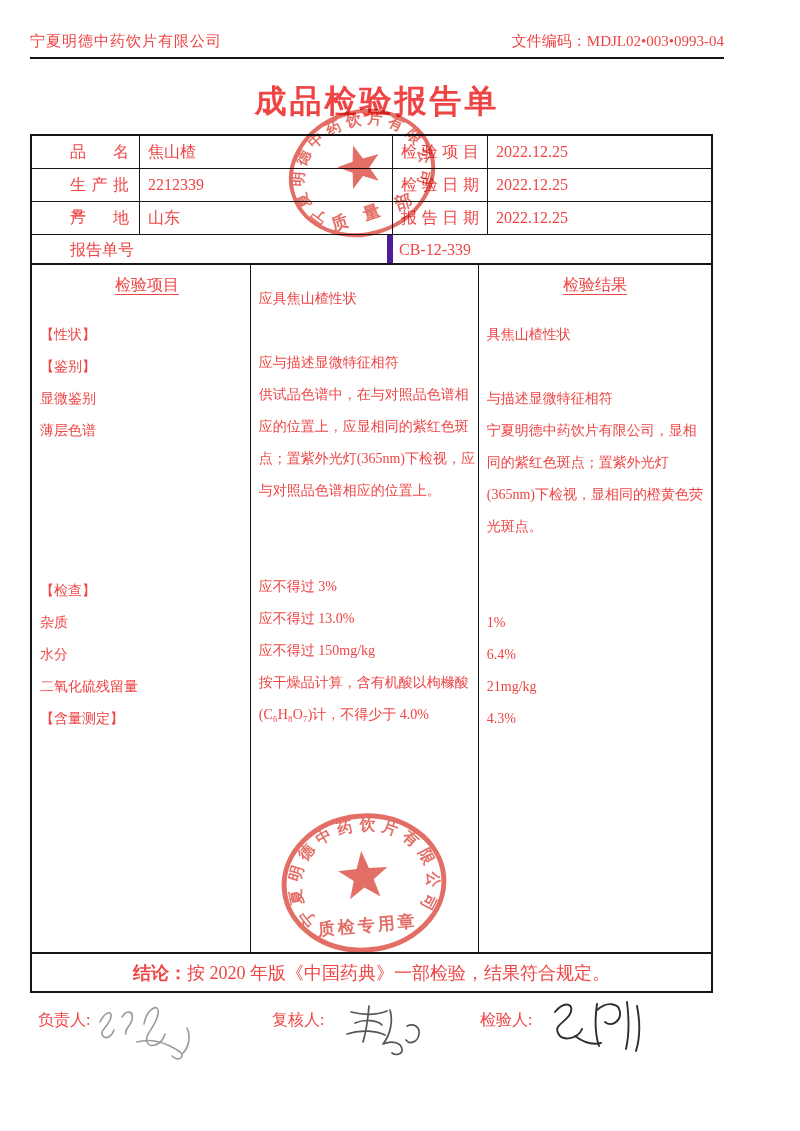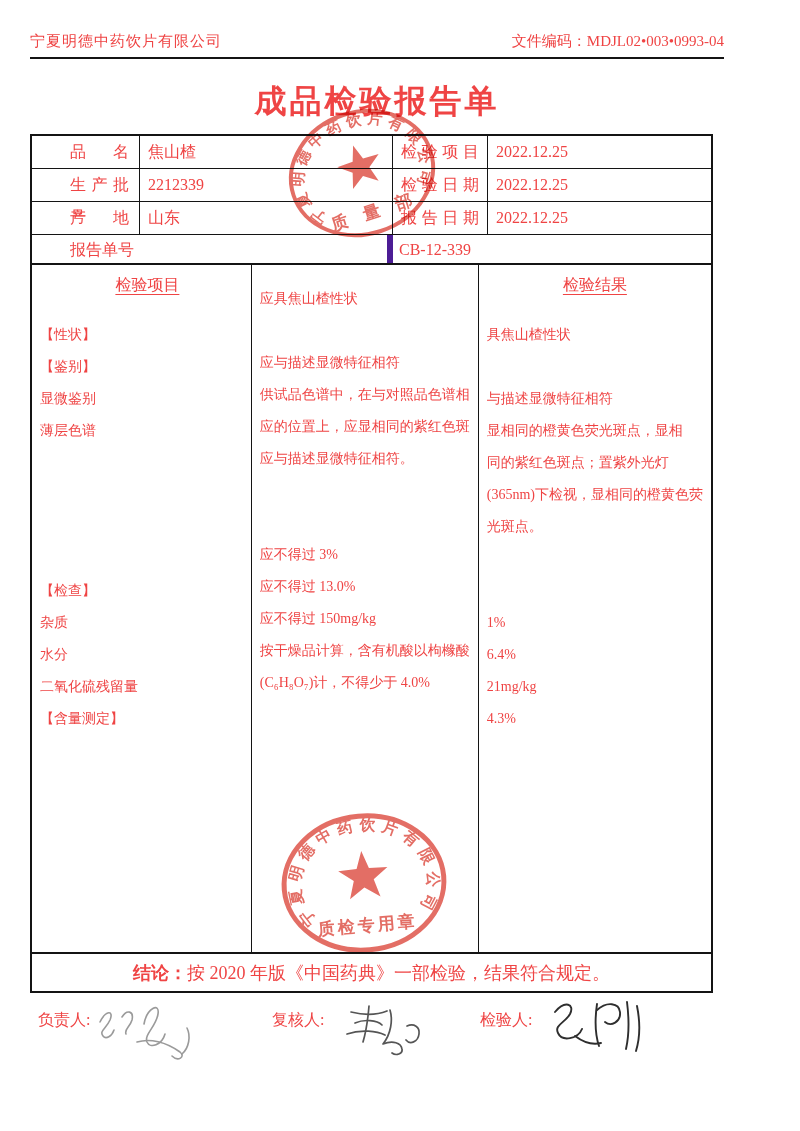--- a/index.html
+++ b/index.html
@@ -111,37 +111,38 @@
             <div class="bline"></div>
           </div>
       </div>
       <div class="bcol c2">
         <div class="lines">
             <div class="bline">应具焦山楂性状</div>
             <div class="bline"></div>
             <div class="bline">应与描述显微特征相符</div>
             <div class="bline">供试品色谱中，在与对照品色谱相</div>
             <div class="bline">应的位置上，应显相同的紫红色斑</div>
-            <div class="bline">应与描述显微特征相符。</div>
+            <div class="bline">点；置紫外光灯(365nm)下检视，应</div>
+            <div class="bline">与对照品色谱相应的位置上。</div>
             <div class="bline"></div>
             <div class="bline"></div>
             <div class="bline">应不得过 3%</div>
             <div class="bline">应不得过 13.0%</div>
             <div class="bline">应不得过 150mg/kg</div>
             <div class="bline">按干燥品计算，含有机酸以枸橼酸</div>
             <div class="bline">(C₆H₈O₇)计，不得少于 4.0%</div>
           </div>
       </div>
       <div class="bcol c3">
         <div class="colhead"><span>检验结果</span></div>
         <div class="lines">
             <div class="bline">具焦山楂性状</div>
             <div class="bline"></div>
             <div class="bline">与描述显微特征相符</div>
-            <div class="bline">显相同的橙黄色荧光斑点，显相</div>
+            <div class="bline">宁夏明德中药饮片有限公司，显相</div>
             <div class="bline">同的紫红色斑点；置紫外光灯</div>
             <div class="bline">(365nm)下检视，显相同的橙黄色荧</div>
             <div class="bline">光斑点。</div>
             <div class="bline"></div>
             <div class="bline"></div>
             <div class="bline">1%</div>
             <div class="bline">6.4%</div>
             <div class="bline">21mg/kg</div>
             <div class="bline">4.3%</div>
             <div class="bline"></div>

